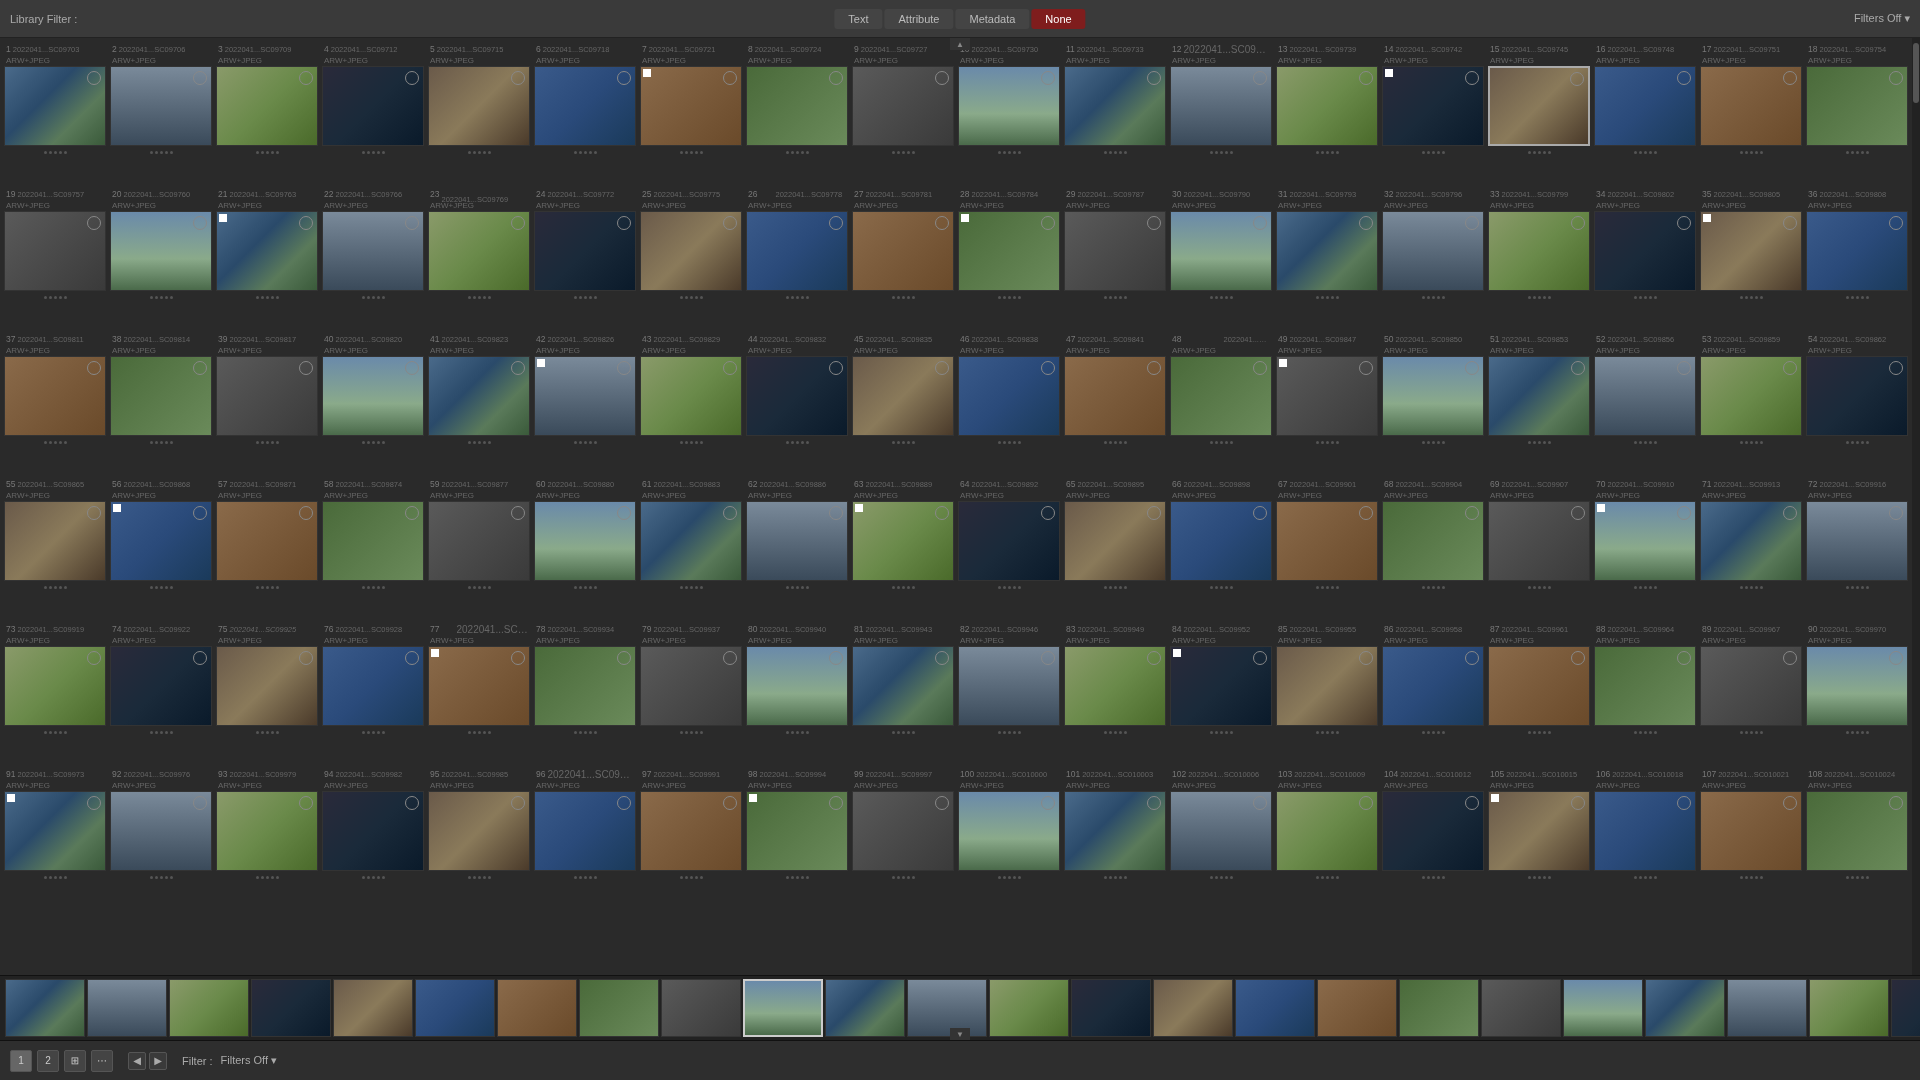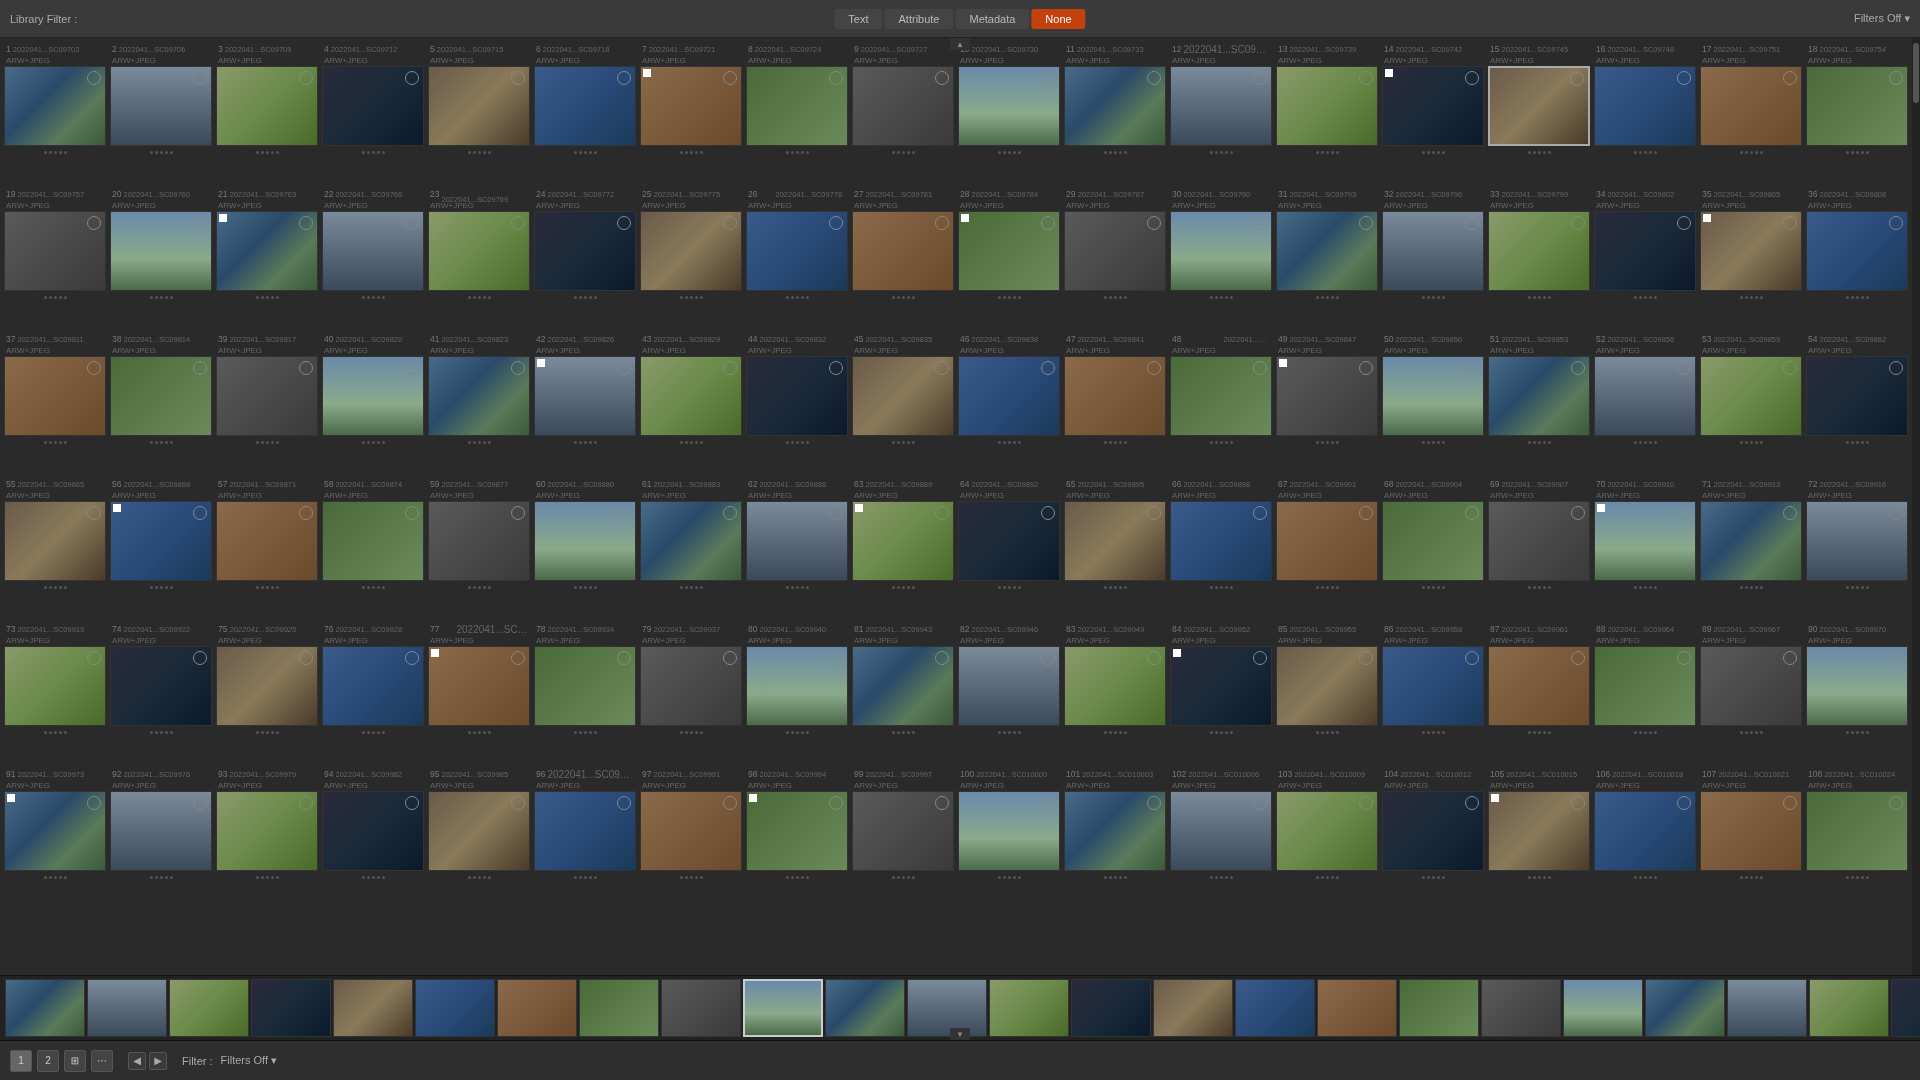--- a/index.html
+++ b/index.html
@@ -41,21 +41,21 @@
     }
     .filter-tab {
       padding: 4px 14px;
       background: #444;
       color: #bbb;
       font-size: 11px;
       border-radius: 3px;
       cursor: pointer;
     }
     .filter-tab.active {
-      background: #c2410c;
+      background: #7f1d1d;
       color: #fff;
     }
     .filters-off {
       position: absolute;
       right: 10px;
       color: #aaa;
       font-size: 11px;
     }
 
     

